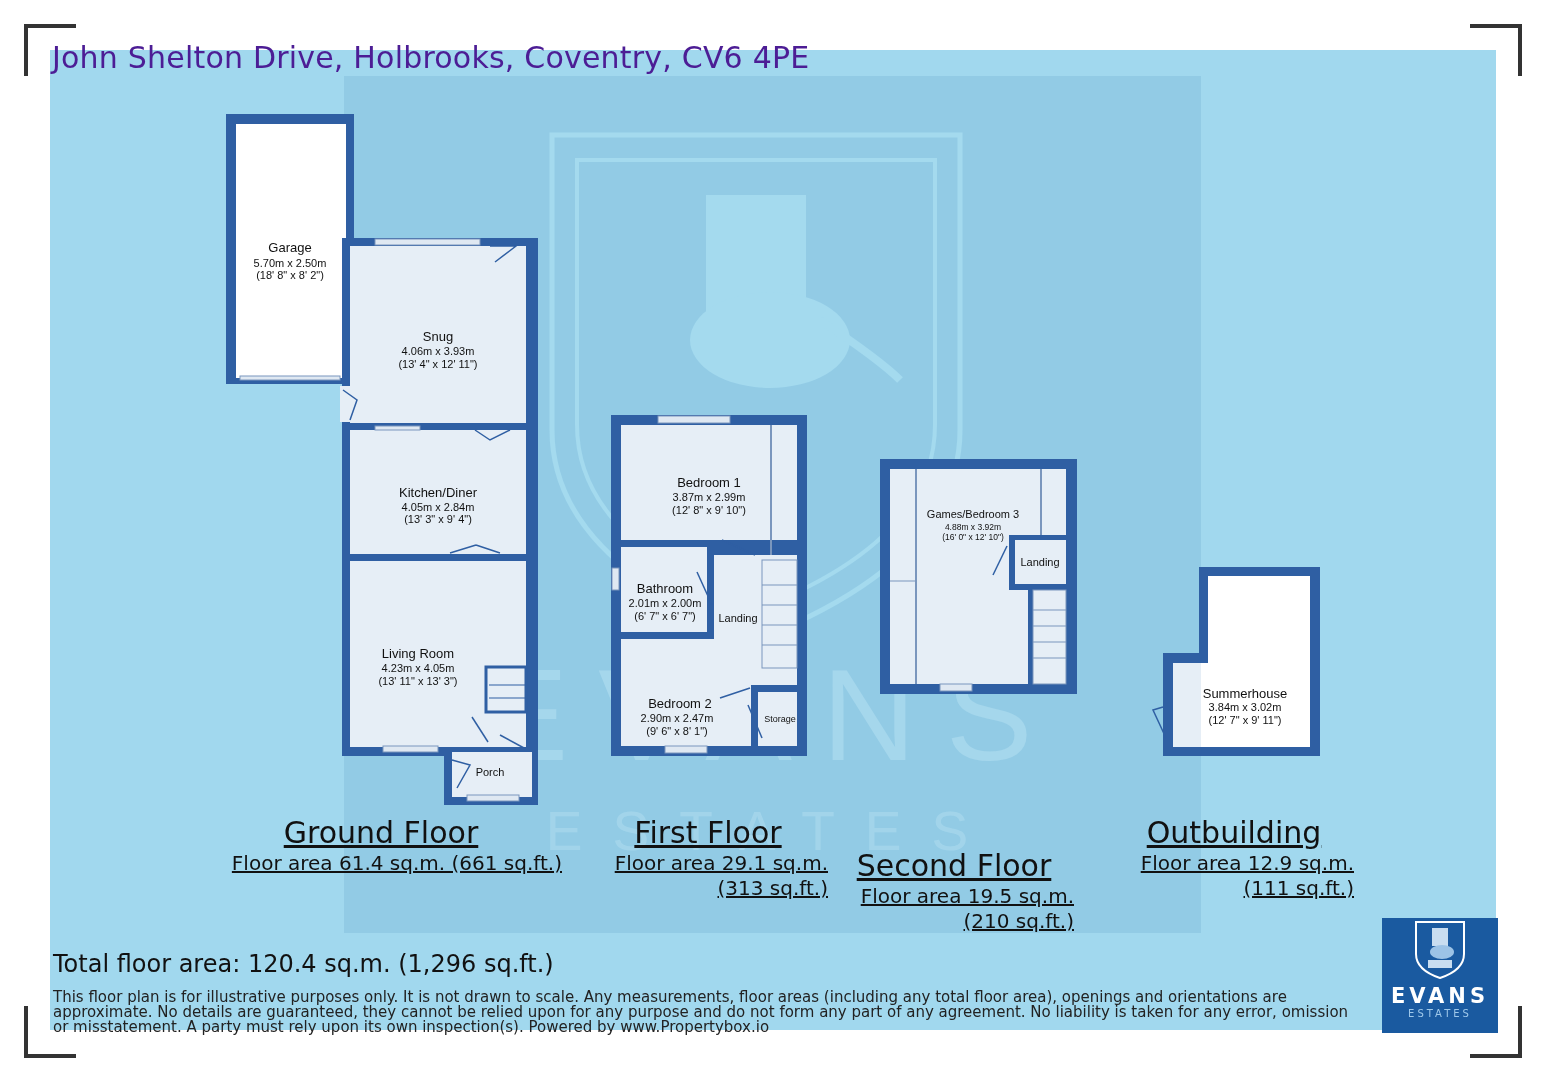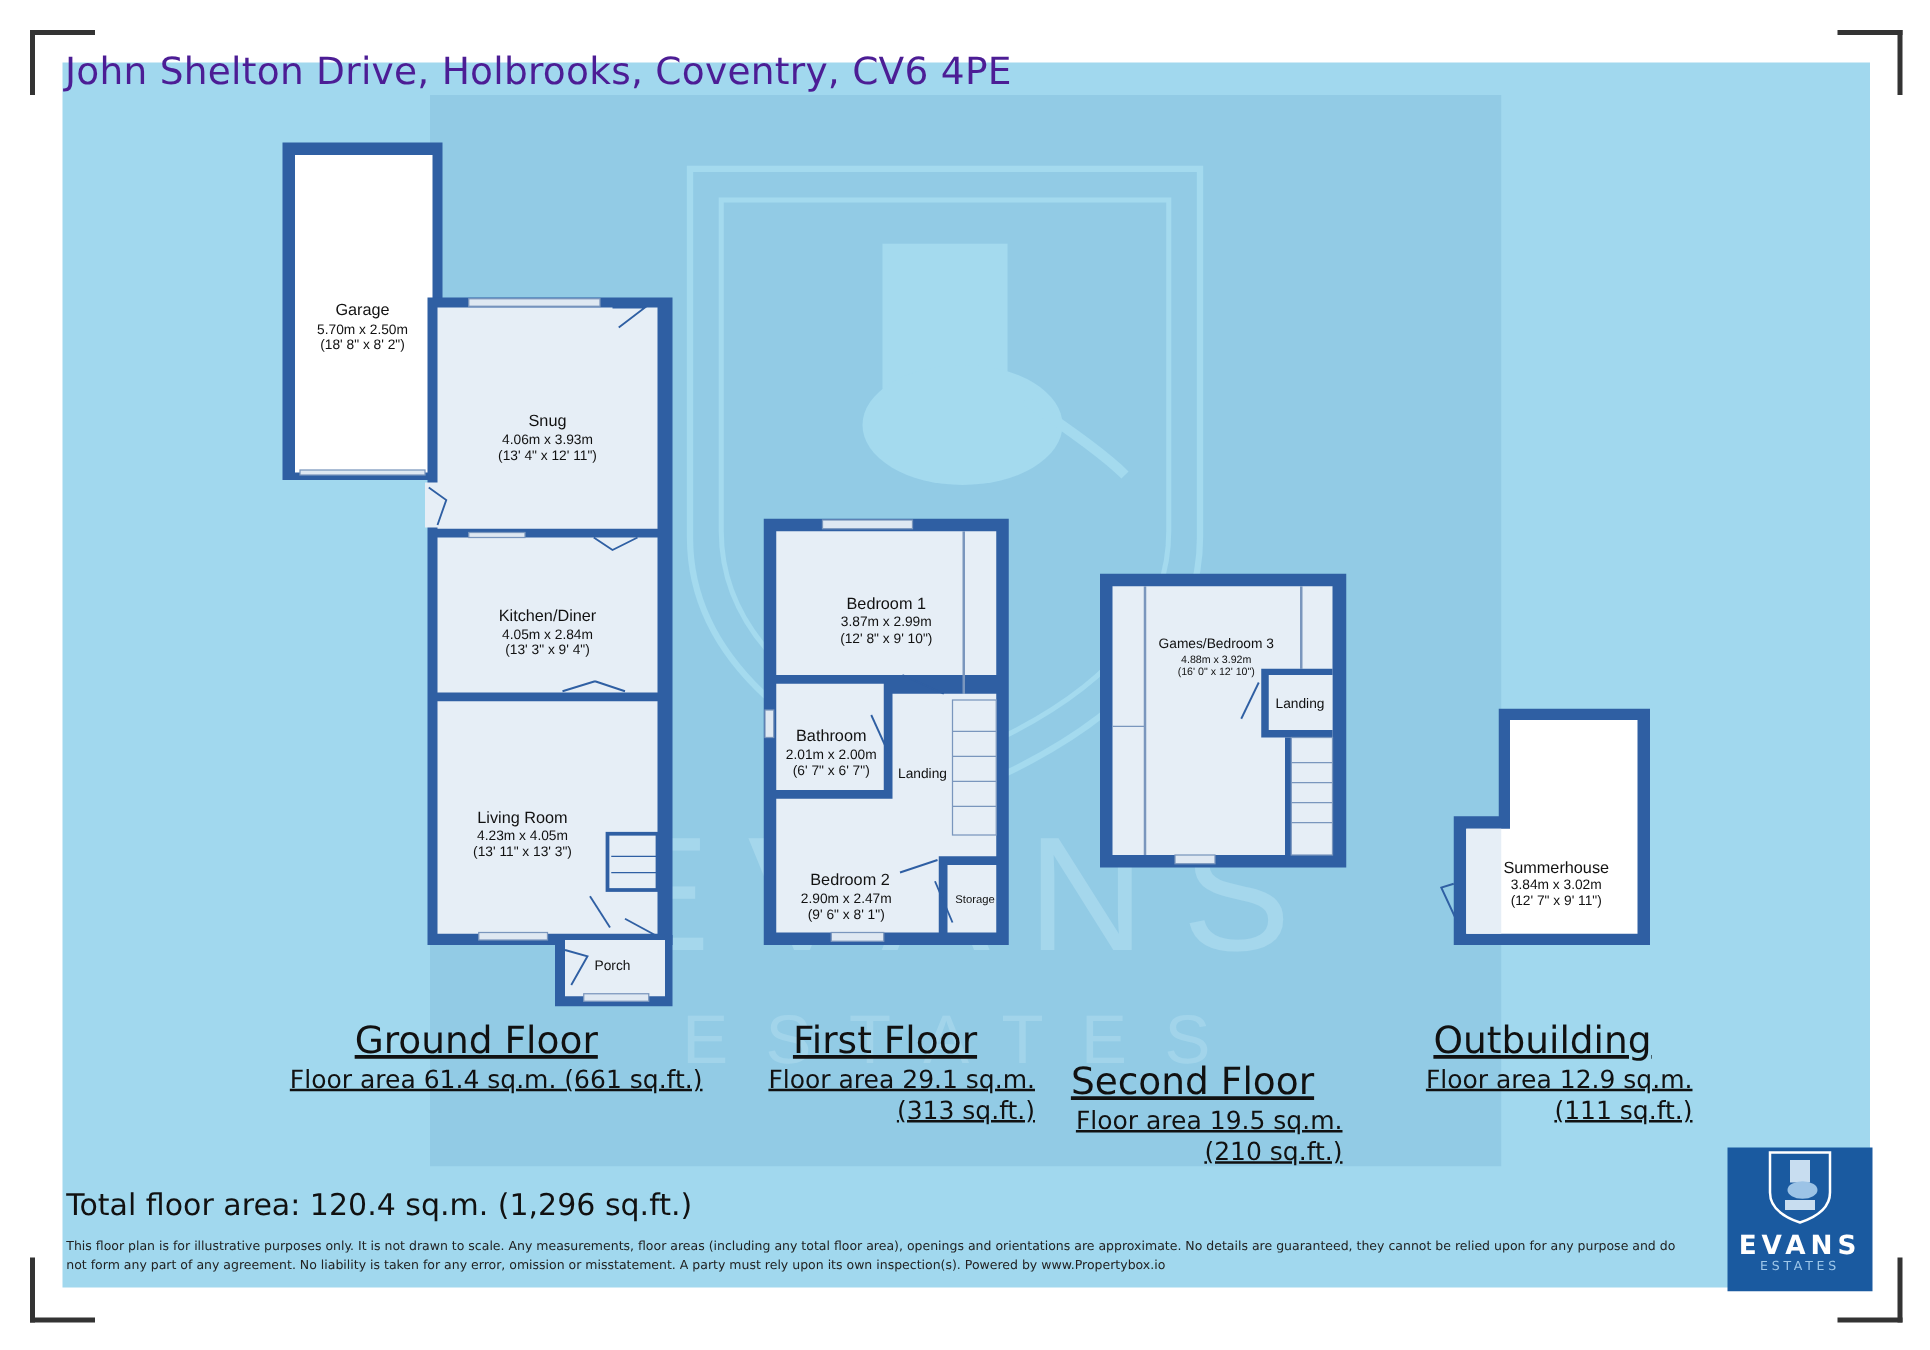--- a/index.html
+++ b/index.html
@@ -18,21 +18,21 @@
   .title { position: absolute; left: 52px; top: 40px; font-size: 30px; font-family: "DejaVu Sans", sans-serif; letter-spacing: 0.2px; color: #4c1d95; white-space: nowrap; }
 
   svg.plan { position: absolute; left: 0; top: 0; }
   .room-label { font-family: "Liberation Sans", sans-serif; fill: #111; text-anchor: middle; }
 
   .floor-caption { position: absolute; text-align: center; font-family: "DejaVu Sans", sans-serif; color: #111; text-decoration: underline; }
   .floor-caption .name { font-size: 30px; line-height: 36px; }
   .floor-caption .area { font-size: 20px; line-height: 25px; text-align: right; }
 
   .total { position: absolute; left: 53px; top: 950px; font-size: 24px; white-space: nowrap; }
-  .disclaimer { position: absolute; left: 53px; top: 990px; width: 1300px; font-size: 10px; line-height: 15px; color: #222; }
+  .disclaimer { position: absolute; left: 53px; top: 990px; width: 1300px; font-size: 15px; line-height: 15px; color: #222; }
 
   .logo { position: absolute; left: 1382px; top: 918px; width: 116px; height: 115px; background: #1a5aa0; display: flex; flex-direction: column; align-items: center; }
   .logo .brand { color: #fff; font-size: 21px; font-weight: bold; letter-spacing: 4px; margin-top: 4px; font-family: "DejaVu Sans", sans-serif; }
   .logo .sub { color: #9fc8ea; font-size: 10px; letter-spacing: 3px; font-family: "DejaVu Sans", sans-serif; }
 </style>
 </head>
 <body>
 
 <div class="corner tl"></div>
 <div class="corner tr"></div>

